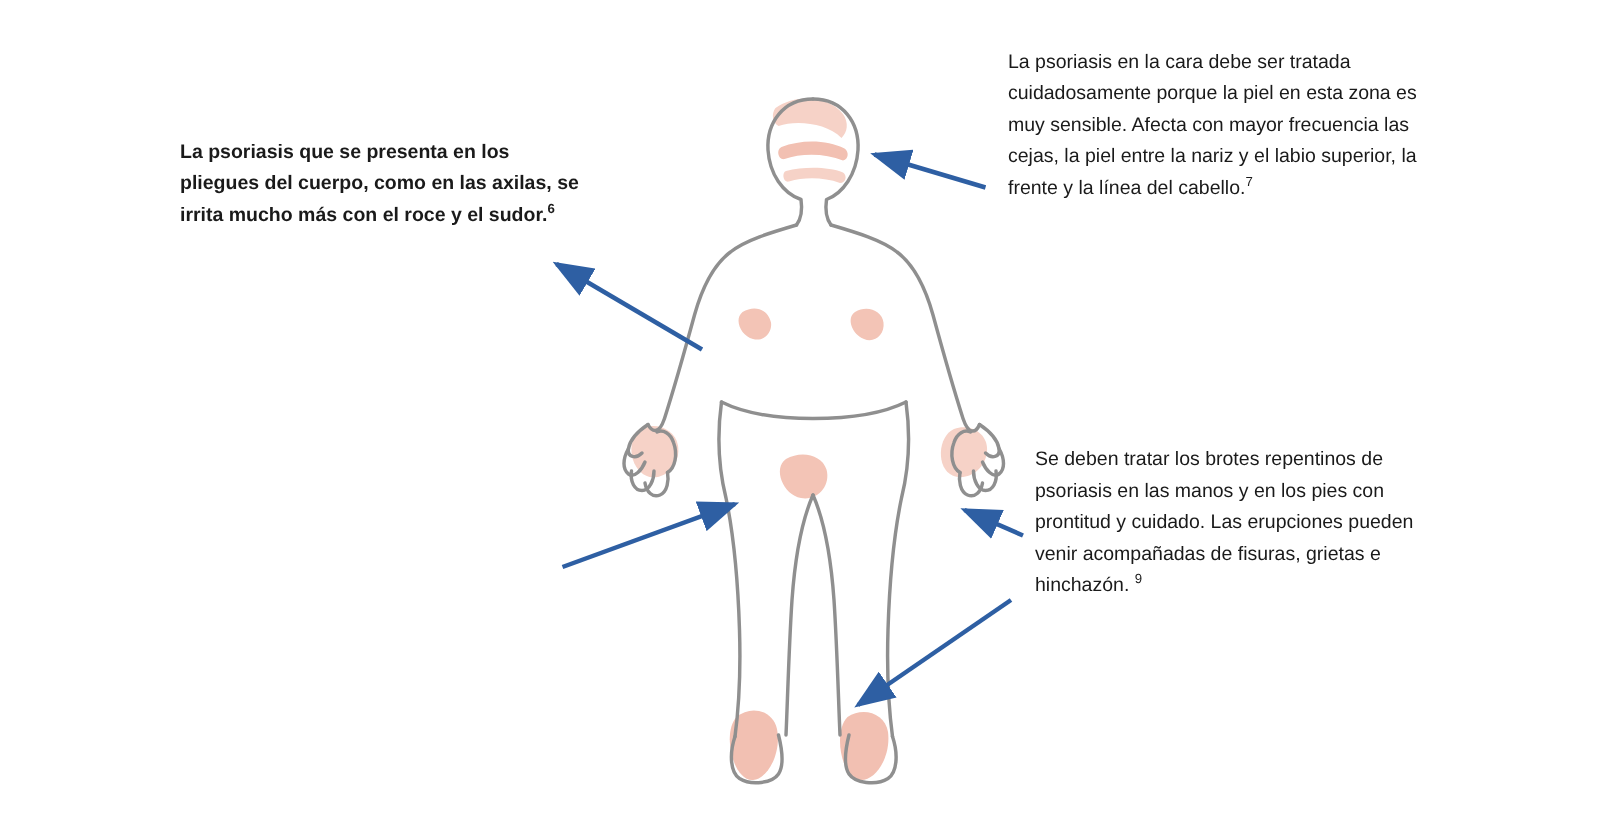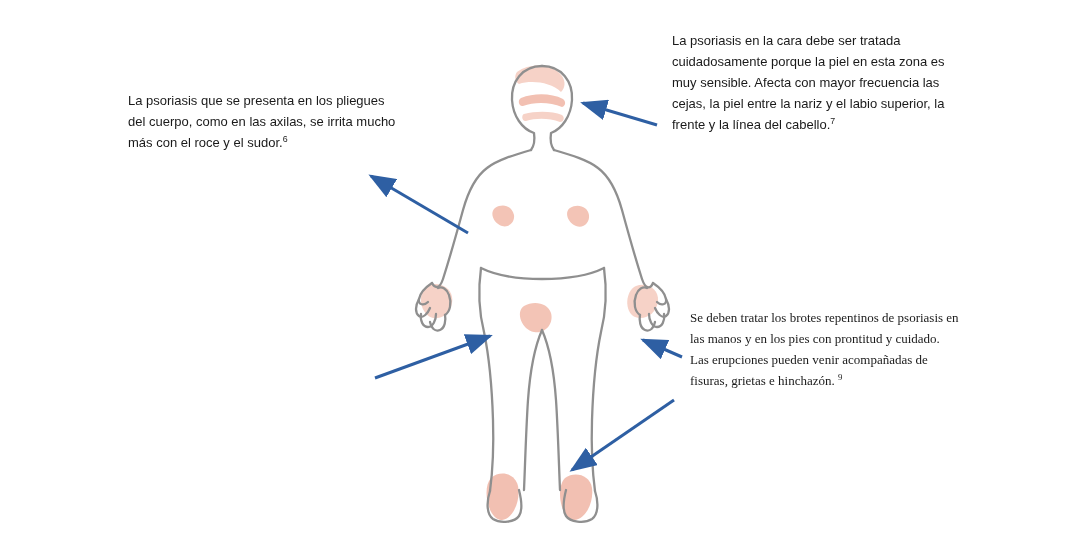--- a/index.html
+++ b/index.html
@@ -30,23 +30,23 @@
     line-height: 1.62;
     font-family: "Liberation Sans", sans-serif;
     white-space: pre-line;
   }
   .callout sup {
     font-size: 0.68em;
     vertical-align: super;
     line-height: 0;
   }
   #callout-face   { left: 672px; top: 30px;  width: 290px; }
-  #callout-folds  { left: 128px; top: 90px;  width: 270px; }
+  #callout-folds  { left: 120px; top: 90px;  width: 270px; font-weight: bold; }
   #callout-genital{ left: 139px; top: 324px; width: 270px; }
-  #callout-hands  { left: 690px; top: 307px; width: 270px; font-family: Liberation Serif, serif; }
+  #callout-hands  { left: 690px; top: 295px; width: 270px; }
 </style>
 </head>
 <body>
 
 <div id="canvas">
 
   <svg class="figure-svg" viewBox="0 0 1081 555">
     <defs>
       <marker id="arrowhead" markerWidth="9" markerHeight="7" refX="8" refY="3.5" orient="auto">
         <polygon points="0 0, 9 3.5, 0 7" fill="#2e5fa3"></polygon>

